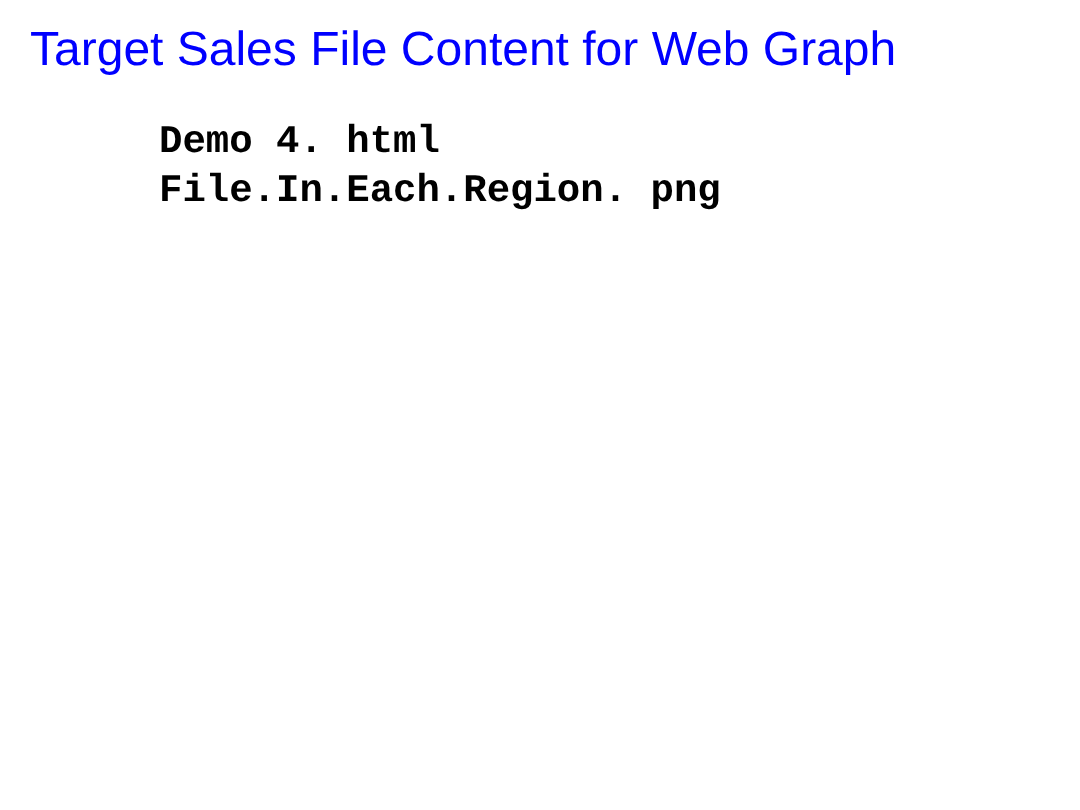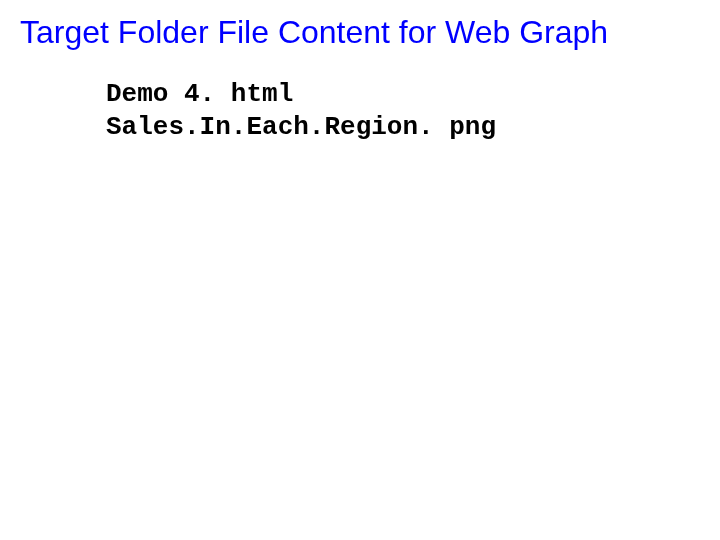--- a/index.html
+++ b/index.html
@@ -34,18 +34,18 @@
       font-weight: bold;
       color: #000000;
       line-height: 1.25;
       letter-spacing: 0px;
       margin-left: 28px;
     }
   </style>
 </head>
 <body>
 
-<div class="title">Target Folder File Content for Web Graph</div>
+<div class="title">Target Sales File Content for Web Graph</div>
 
 <div class="file-list">
   <div class="file-item">Demo 4. html</div>
-  <div class="file-item">Sales.In.Each.Region. png</div>
+  <div class="file-item">File.In.Each.Region. png</div>
 </div>
 
 </body></html>

